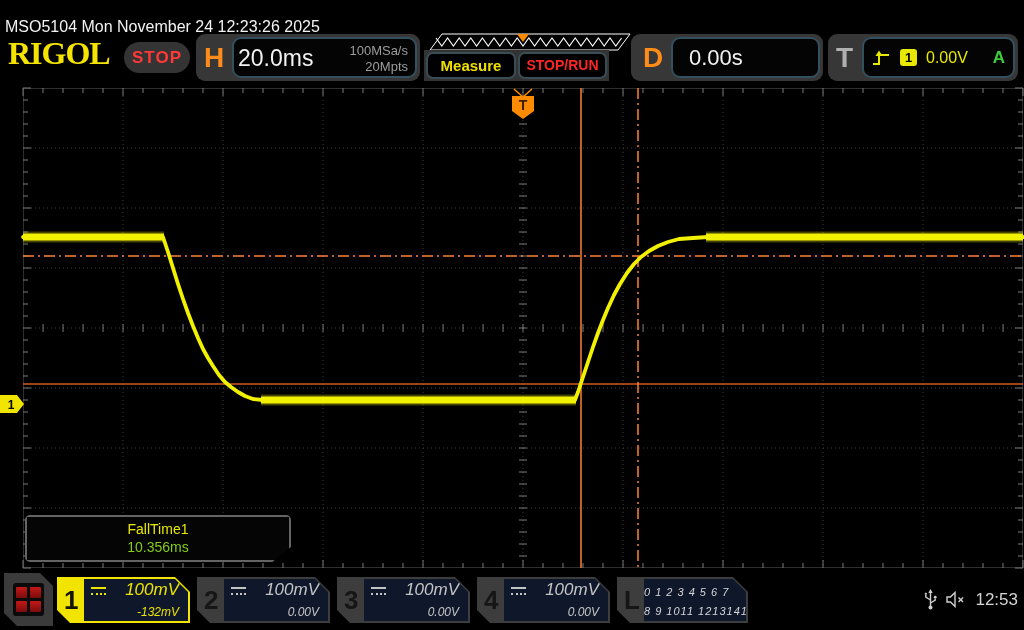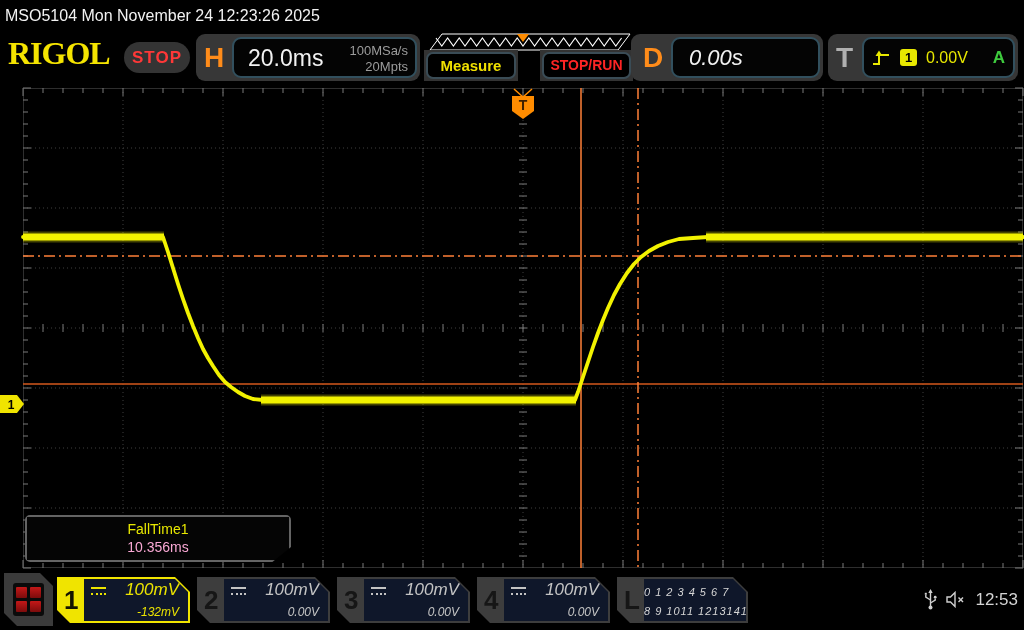--- a/index.html
+++ b/index.html
@@ -2,54 +2,54 @@
 <html><head>
 <meta charset="utf-8">
 <style>
   * { margin:0; padding:0; box-sizing:border-box; }
   html,body { width:1024px; height:630px; background:#000; overflow:hidden;
               font-family:"Liberation Sans", sans-serif; }
   .abs { position:absolute; }
   #stage { position:relative; width:1024px; height:630px; background:#000; }
 
   
-  #top-bar { left:0; top:1px; width:1024px; height:30px; color:#f2f2f2;
+  #top-bar { left:0; top:12px; width:1024px; height:30px; color:#f2f2f2;
              font-size:16px; line-height:30px; padding-left:5px; }
 
   
   #header { left:0; top:30px; width:1024px; height:56px; }
   #logo { left:8px; top:5px; font-family:"Liberation Serif", serif; font-weight:bold;
           font-size:32px; color:#f5e400; letter-spacing:-1px; }
   #stop-pill { left:124px; top:12px; width:66px; height:31px; background:#343434;
                border-radius:17px; text-align:center; line-height:31px;
                color:#ff3838; font-weight:bold; font-size:17px; letter-spacing:1px; }
   .panel { top:4px; height:47px; background:#373737; border-radius:9px; }
   .panel-label { position:absolute; top:50%; transform:translateY(-50%);
                  font-weight:bold; font-size:28px; }
   .panel-inner { position:absolute; top:3px; bottom:3px; right:3px; background:#040404;
                  border:2px solid #32505e; border-radius:9px; }
   #h-panel { left:196px; width:224px; }
   #h-label { left:8px; color:#ff8c1a; }
   #h-inner { left:36px; }
-  #timebase { position:absolute; left:14px; top:50%; transform:translateY(-50%);
+  #timebase { position:absolute; left:4px; top:50%; transform:translateY(-50%);
               color:#f2f2f2; font-size:23px; }
   #rates { position:absolute; right:7px; top:4px; text-align:right; color:#9c9c9c;
            font-size:13px; line-height:16px; }
   #preview { left:418px; top:3px; width:214px; height:19px; }
   .hdr-btn { top:20px; height:31px; background:#333; border-radius:0; padding:2px; }
   .hdr-btn-inner { width:100%; height:100%; background:#000; border:2px solid #3a4c56;
                    border-radius:7px; text-align:center; font-weight:bold;
                    line-height:23px; }
   #measure-btn { left:424px; width:94px; }
   #measure-btn .hdr-btn-inner { color:#f0e000; font-size:15px; }
-  #stoprun-btn { left:540px; width:93px; }
+  #stoprun-btn { left:516px; width:93px; }
   #stoprun-btn .hdr-btn-inner { color:#ff2525; font-size:14px; }
   #d-panel { left:631px; width:192px; }
   #d-label { left:12px; color:#ff8c1a; }
-  #d-inner { left:40px;font-style:italic; }
+  #d-inner { left:40px; }
   #delay-value { position:absolute; left:16px; top:50%; transform:translateY(-50%);
                  color:#f2f2f2; font-size:22px; }
   #t-panel { left:828px; width:190px; }
   #t-label { left:8px; color:#b0b0b0; }
   #t-inner { left:34px; display:flex; align-items:center; gap:9px; padding:0 8px; }
   #trig-badge { width:17px; height:17px; background:#e8e800; border-radius:3px;
                 color:#000; font-weight:bold; font-size:13px; text-align:center;
                 line-height:17px; }
   #trig-level { color:#e8e800; font-size:16px; }
   #trig-mode { margin-left:auto; color:#3ecb3e; font-weight:bold; font-size:17px; }
@@ -57,21 +57,21 @@
   
   #plot-svg { position:absolute; left:23px; top:88px; width:1000px; height:480px;
               overflow:visible; }
 
   
   #meas-box { left:25px; top:515px; width:266px; height:47px; display:flex;
               border:2px solid #646464; border-radius:5px;
               clip-path:polygon(0 0,100% 0,100% 68%,93% 100%,0 100%); }
   .meas-cell { flex:1; text-align:center; padding-top:4px; }
   .meas-label { font-size:14px; color:#e8e800; }
-  .meas-value { font-size:14px; color:#f9a8d4; margin-top:2px; }
+  .meas-value { font-size:14px; color:#84cc16; margin-top:2px; }
   #meas-cell-fall { background:#050505; }
   #meas-cell-rise { background:#570d0d; }
 
   
   #bottom-bar { left:0; top:570px; width:1024px; height:60px; background:#000; }
   #menu-icon { left:4px; top:3px; width:49px; height:53px; background:#3b3b3b;
                clip-path:polygon(0 0,calc(100% - 13px) 0,100% 13px,100% 100%,13px 100%,0 calc(100% - 13px));
                display:flex; align-items:center; justify-content:center; }
   #menu-icon .inner { width:31px; height:33px; background:#0a0a0a; border-radius:3px;
                       display:grid; grid-template-columns:11px 11px; grid-gap:3px;

